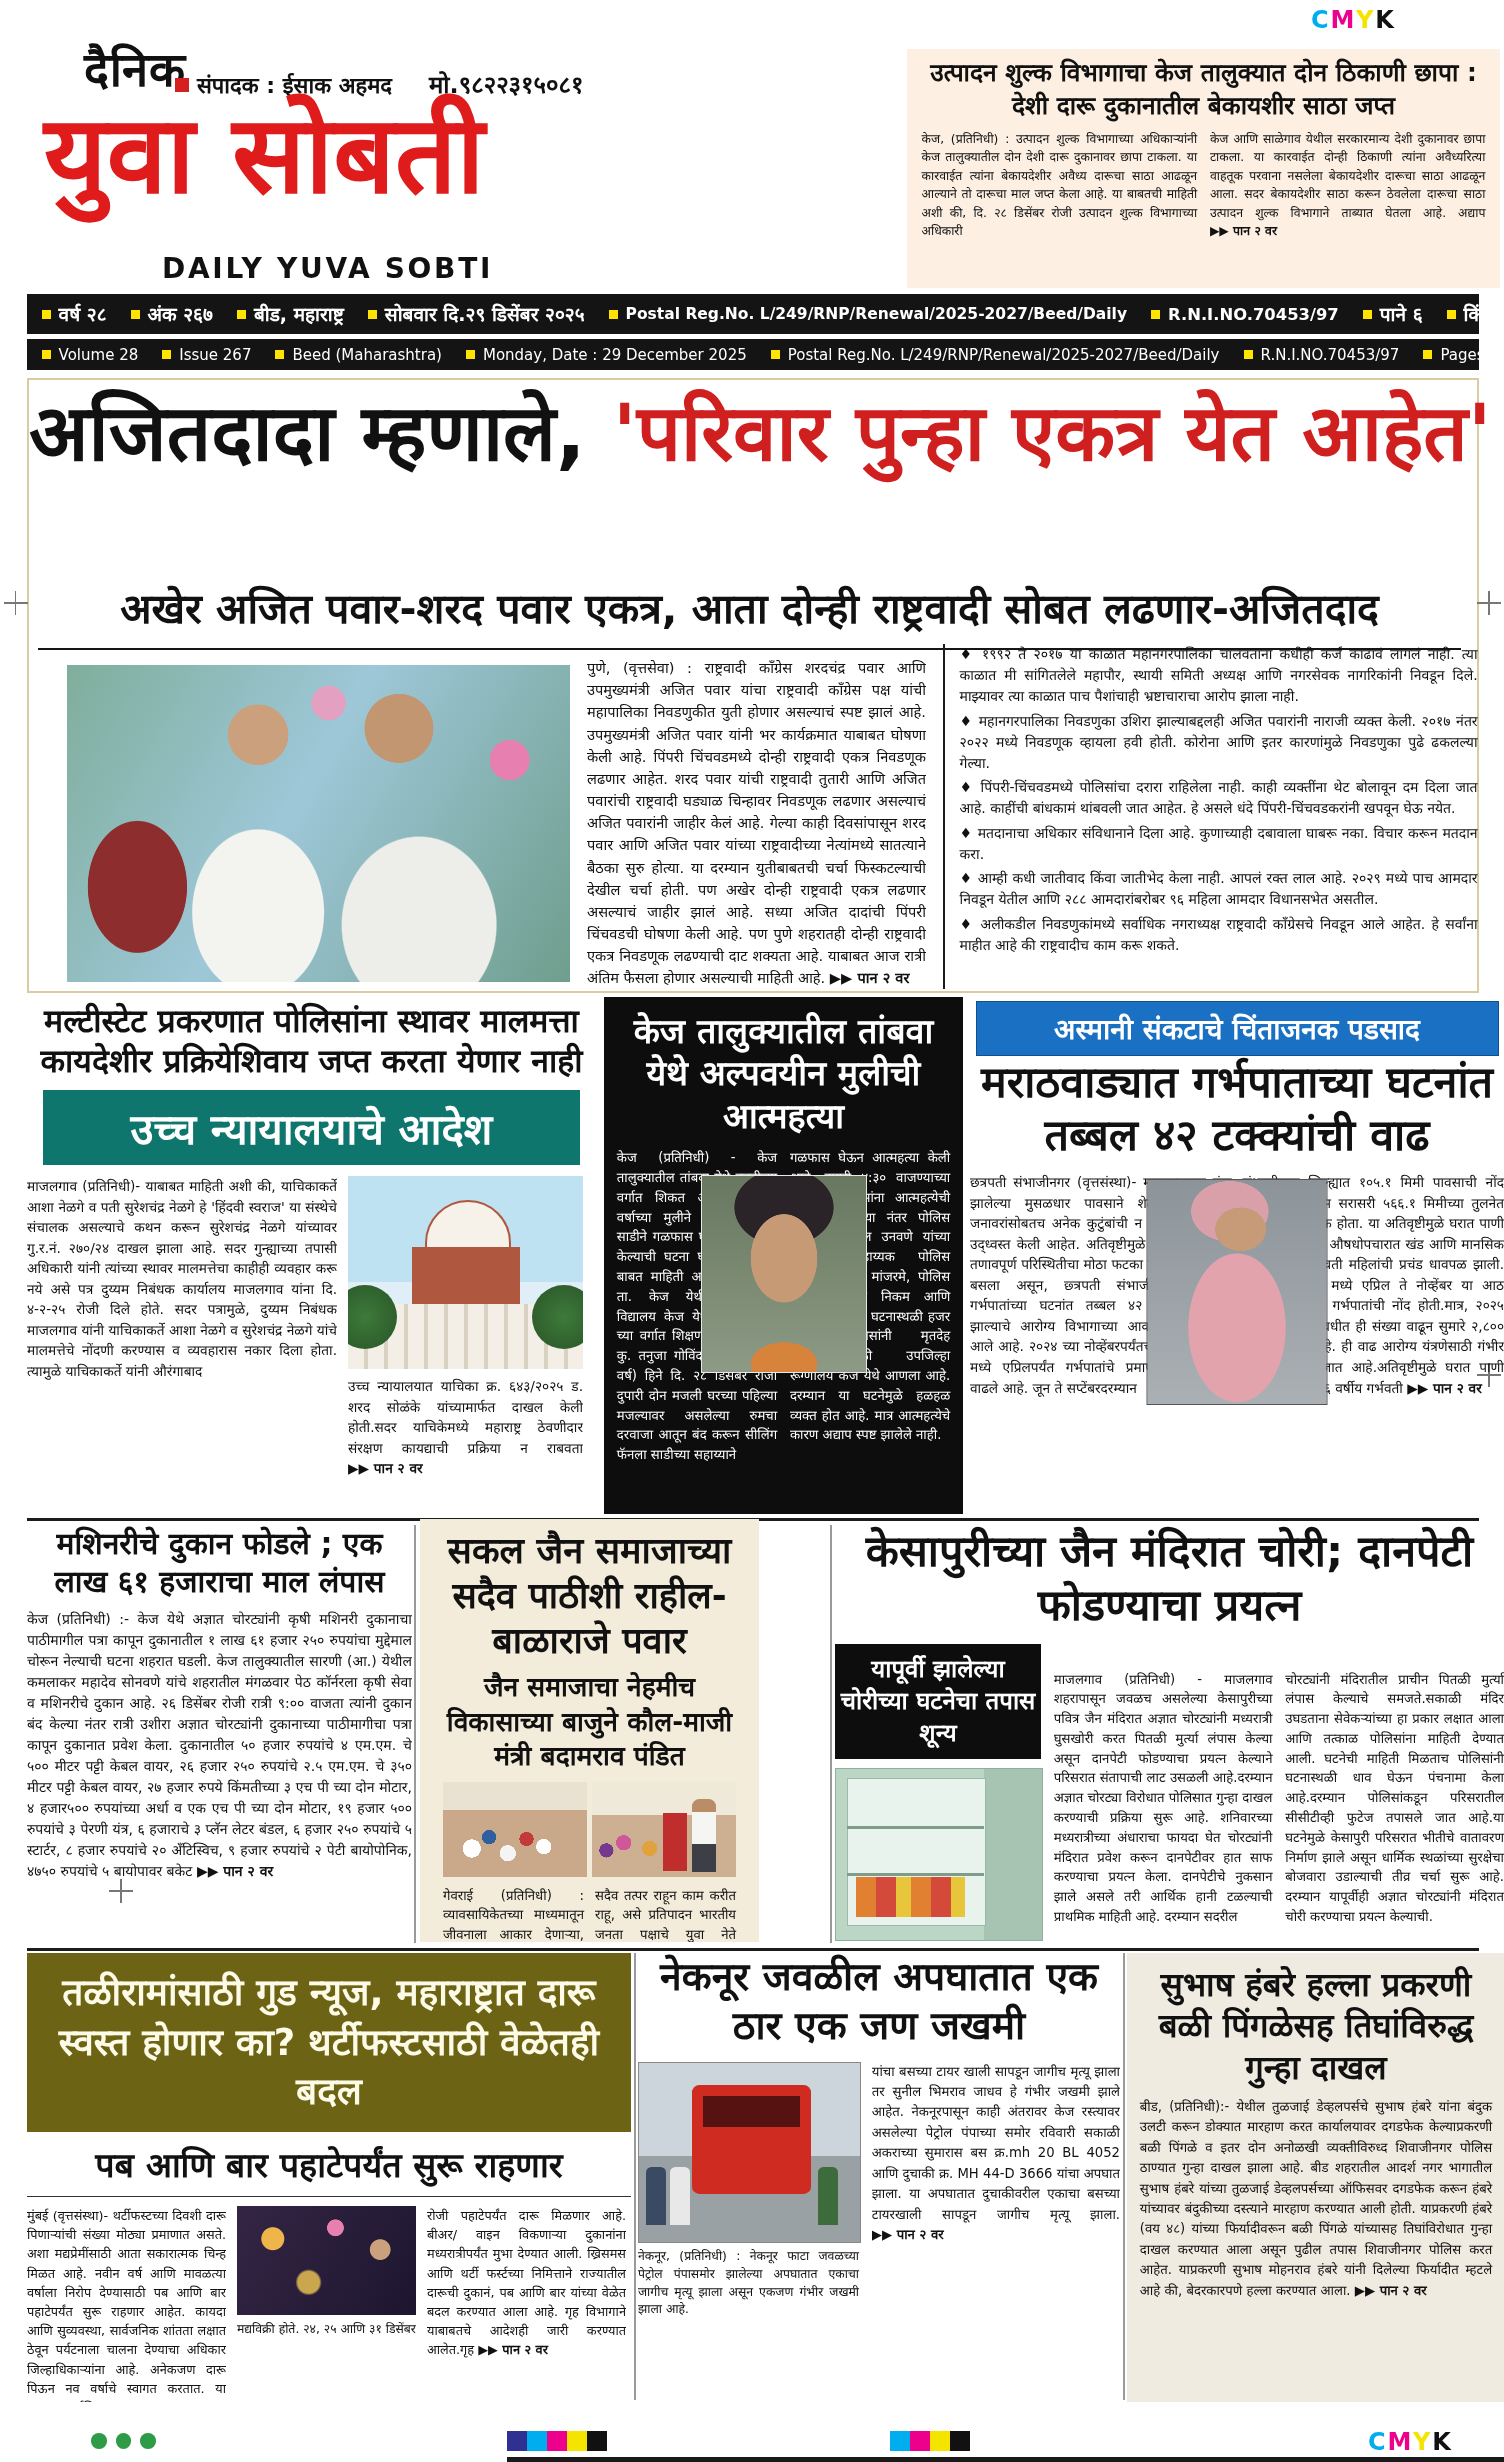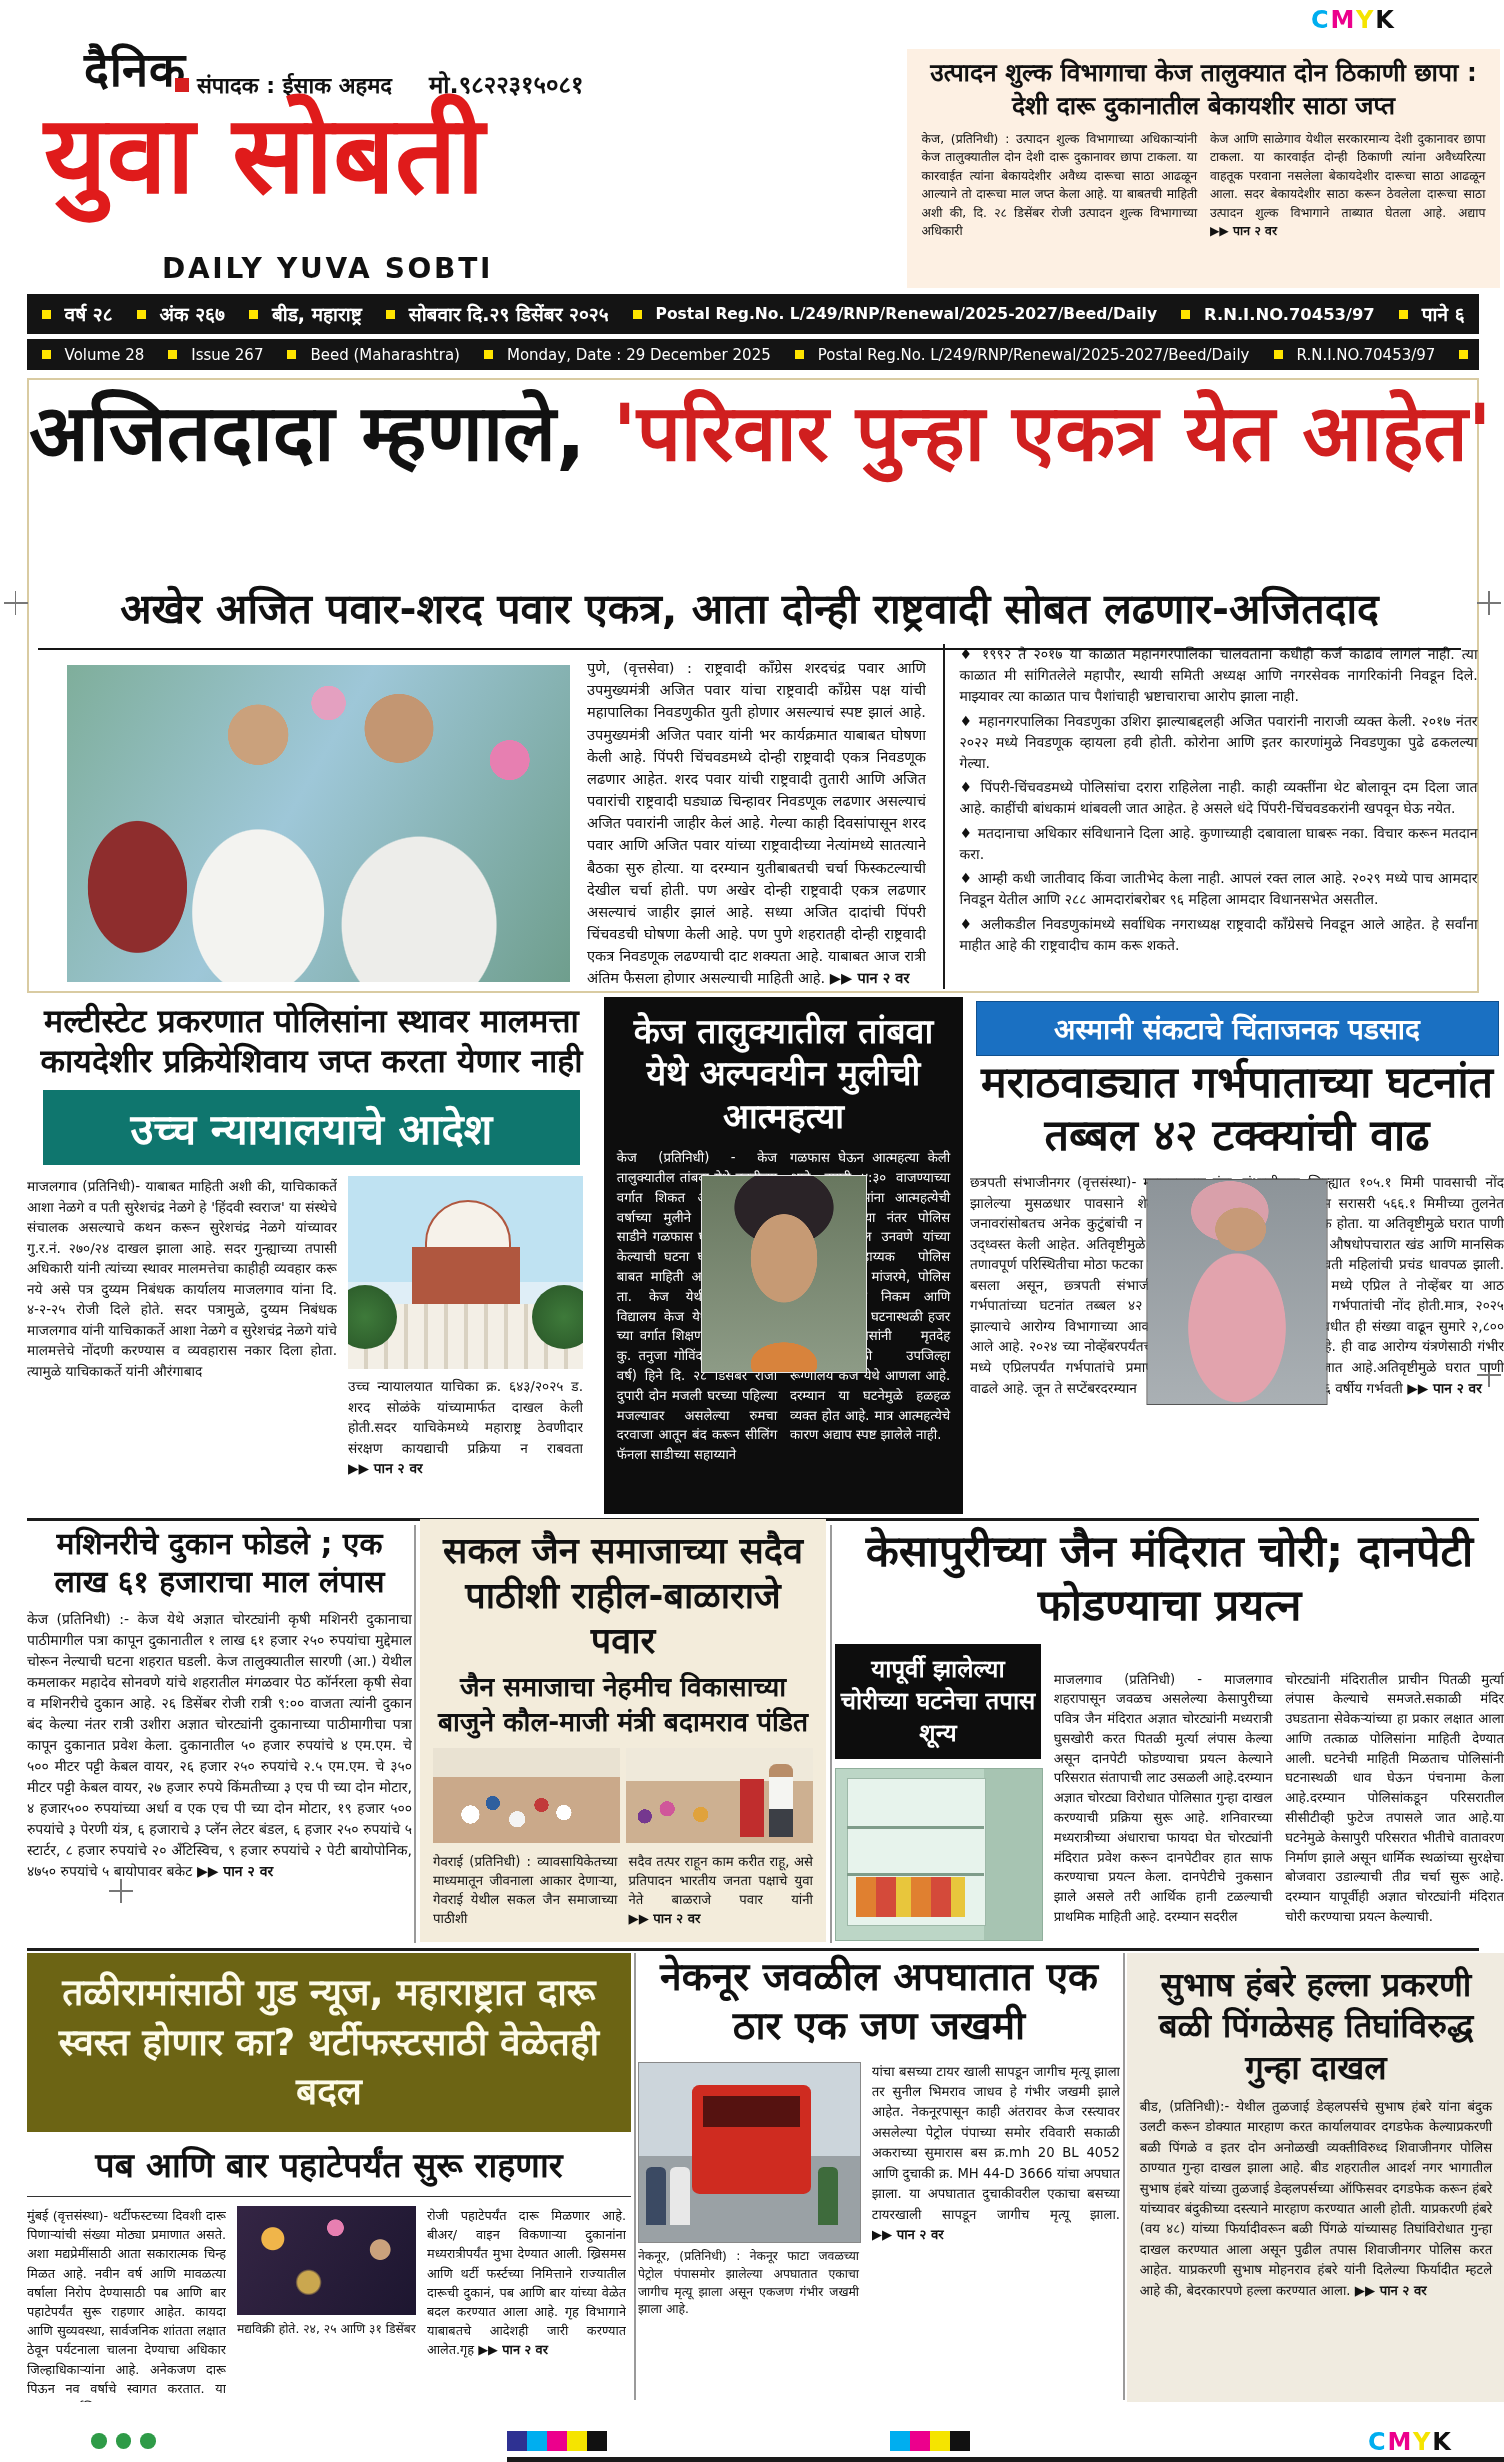--- a/index.html
+++ b/index.html
@@ -27,21 +27,21 @@
   .ts-head{font-size:24.6px;font-weight:bold;line-height:1.35;text-align:center;}
   .ts-body{display:flex;gap:12.8px;margin-top:7.3px;font-size:12.3px;line-height:1.5;}
   .ts-col{flex:1;text-align:justify;}
   .more{font-weight:bold;white-space:nowrap;}
 
   
   .bar{left:27px;width:1452px;background:#141414;color:#fff;display:flex;align-items:center;
        gap:24px;padding:0 14.6px;box-sizing:border-box;overflow:hidden;}
   .bar1{top:294px;height:40px;font-size:19px;font-weight:bold;}
   .bar2{top:339px;height:31px;font-size:15px;}
-  .bar .it{display:flex;align-items:center;gap:14px;white-space:nowrap;}
+  .bar .it{display:flex;align-items:center;gap:8px;white-space:nowrap;}
   .ysq{width:9px;height:9px;background:#ffe400;flex:0 0 auto;}
 
   
   .lead{left:27px;top:378px;width:1452px;height:615px;border:2.7px solid #d9cba2;box-sizing:border-box;}
   .lead-head{left:0;top:9px;width:100%;font-size:78px;font-weight:bold;white-space:nowrap;
              text-align:center;line-height:1.15;}
   .lead-head .red{color:#d01f1f;}
   .lead-sub{left:9px;top:199px;width:1423px;font-size:41px;font-weight:bold;text-align:center;
             border-bottom:2.7px solid #151515;padding-bottom:12.8px;}
   .lead-photo{left:38px;top:285px;width:503px;height:317px;overflow:hidden;
@@ -110,21 +110,21 @@
      background:
        radial-gradient(42px 36px at 52% 22%,#c79a78 0 60%,transparent 61%),
        radial-gradient(78px 119px at 50% 66%,#e2a3ad 0 62%,transparent 63%),
        radial-gradient(64px 50px at 46% 14%,#d9a0aa 0 60%,transparent 61%),
        linear-gradient(#8d9499,#aab0b4);
      border:1.8px solid #555;}
 
   
   .r3l{left:27px;top:1525px;width:385px;height:418px;overflow:hidden;}
   .r3l-h{font-size:30px;}
-  .r3m{left:420px;top:1519px;width:406px;height:423px;background:#f3ecdb;padding:9px 13px;
+  .r3m{left:420px;top:1519px;width:339px;height:423px;background:#f3ecdb;padding:9px 23px;
        box-sizing:border-box;overflow:hidden;}
   .r3m-h{font-size:36px;}
   .r3m-sub{font-size:26.4px;font-weight:bold;text-align:center;margin-top:7.3px;line-height:1.3;}
   .jain{display:flex;gap:5.5px;margin-top:9px;}
   .jain .p1,.jain .p2{height:95px;flex:1;overflow:hidden;}
   .jain .p1{background:
       radial-gradient(16.4px 16.4px at 20% 70%,#fff 0 55%,transparent 56%),
       radial-gradient(14.6px 14.6px at 45% 75%,#f4f4f4 0 55%,transparent 56%),
       radial-gradient(13.7px 13.7px at 70% 68%,#ffffff 0 55%,transparent 56%),
       radial-gradient(12.8px 12.8px at 58% 60%,#c23a3a 0 55%,transparent 56%),

